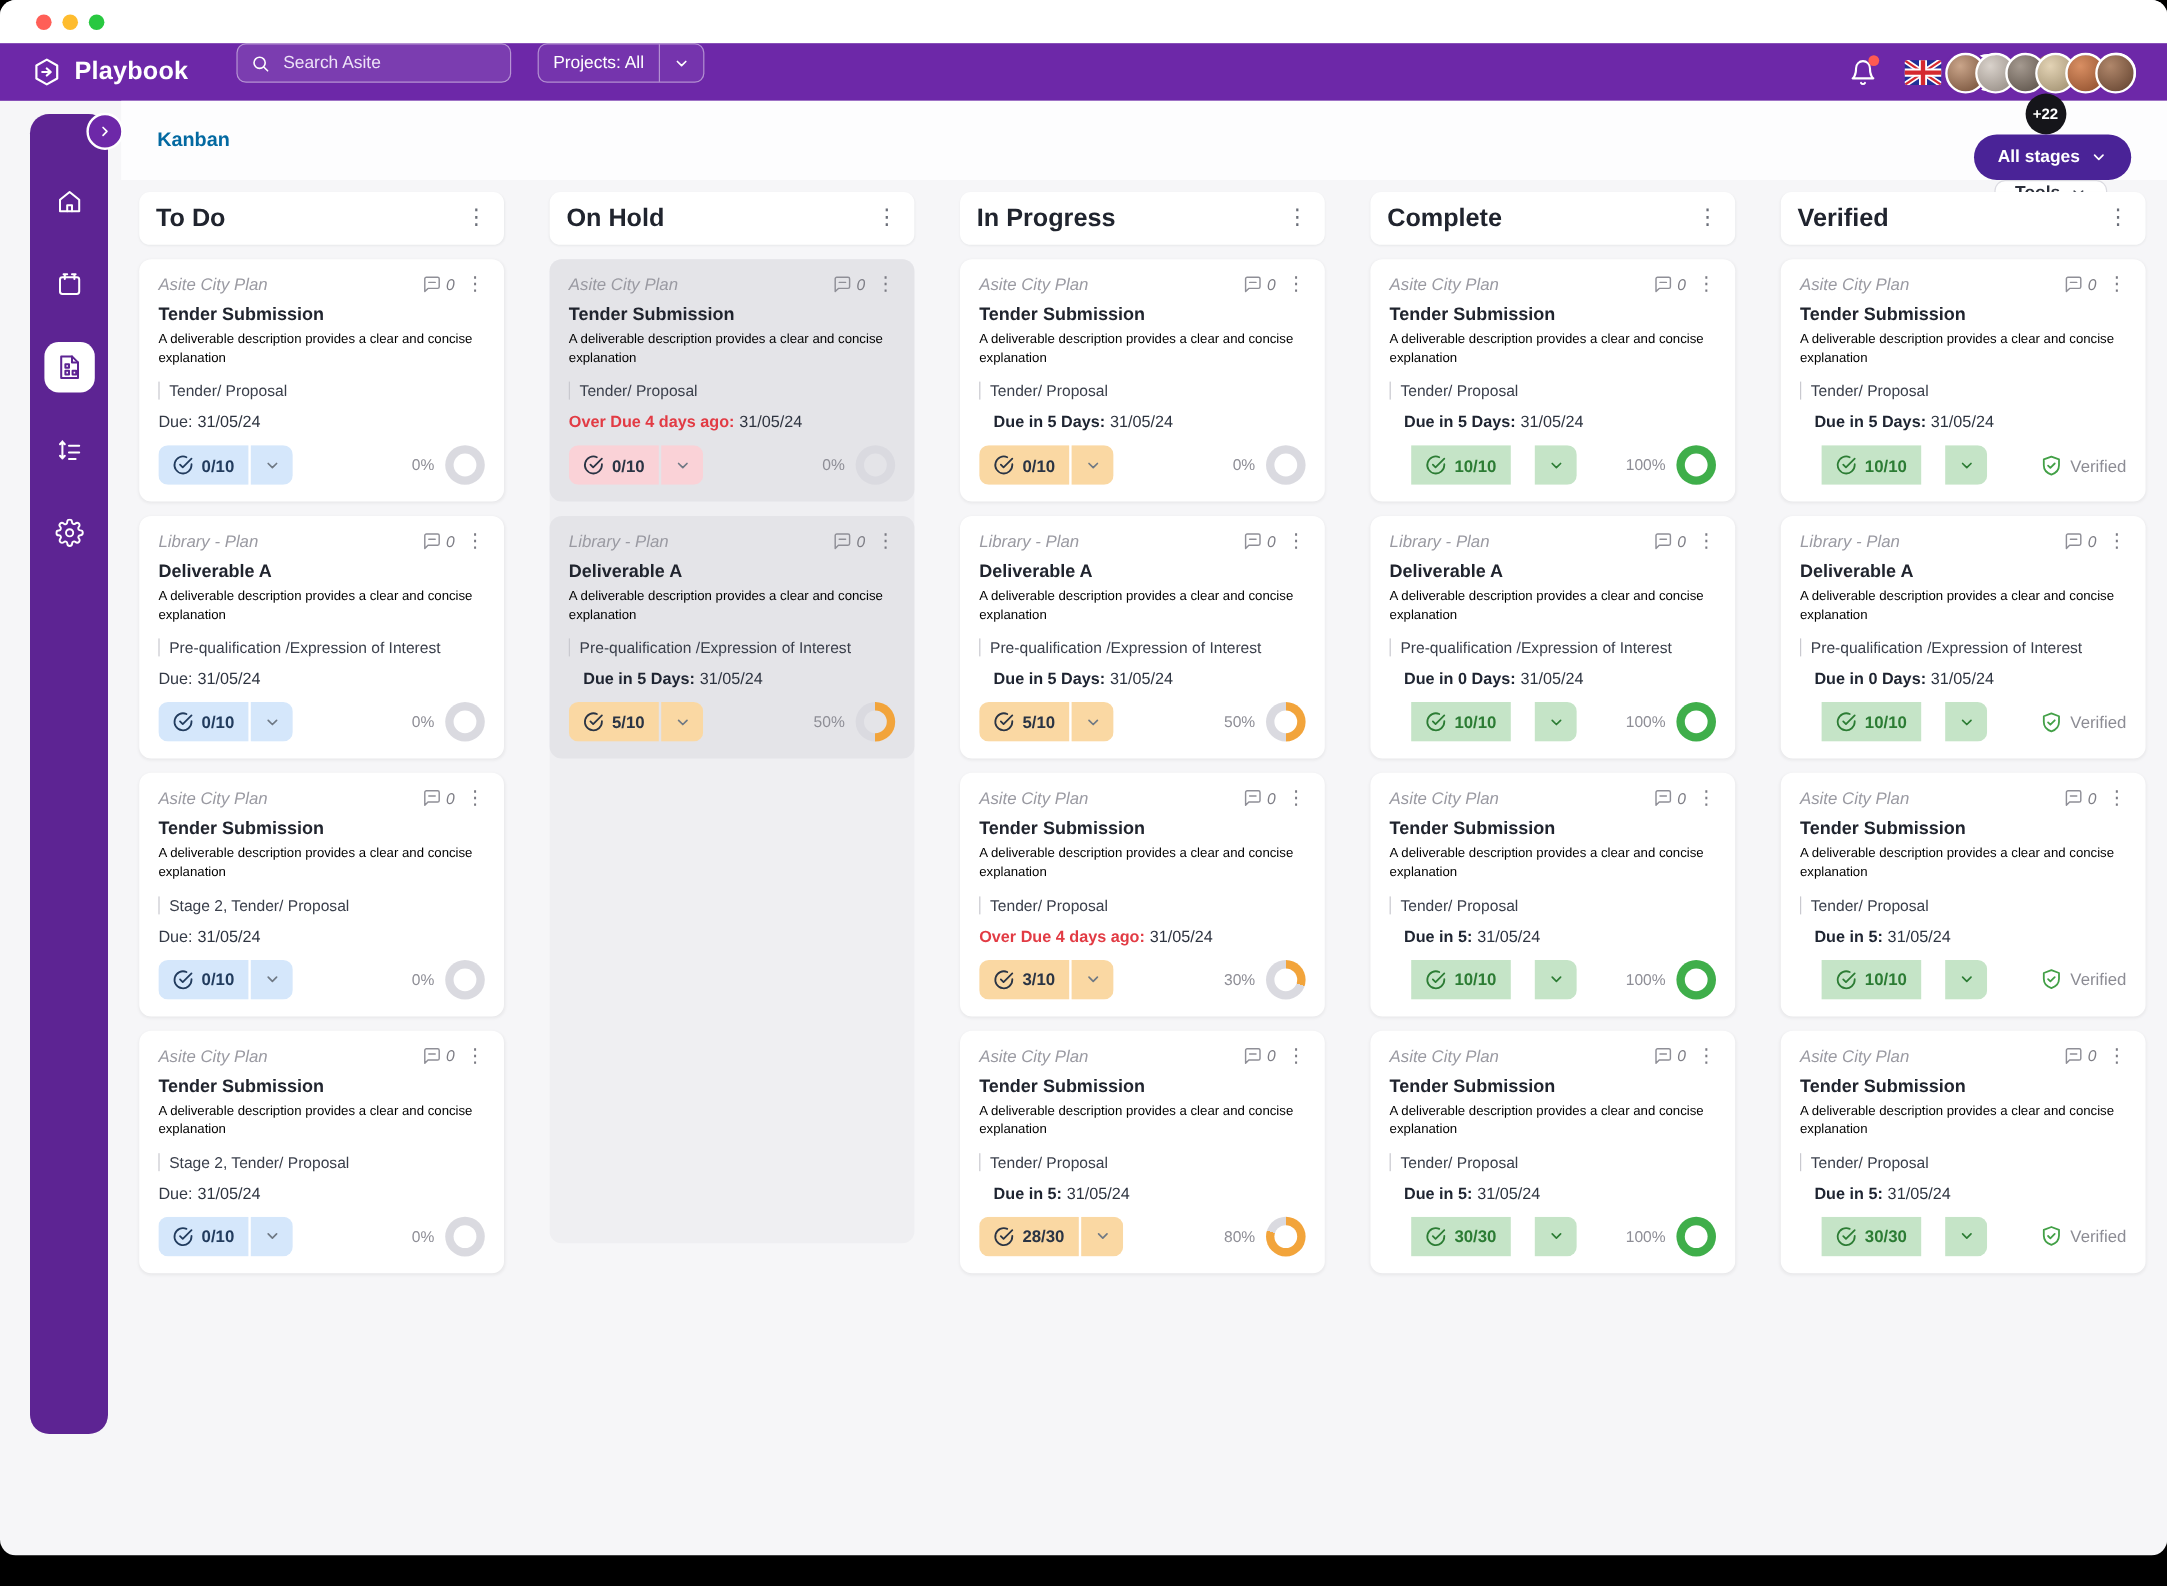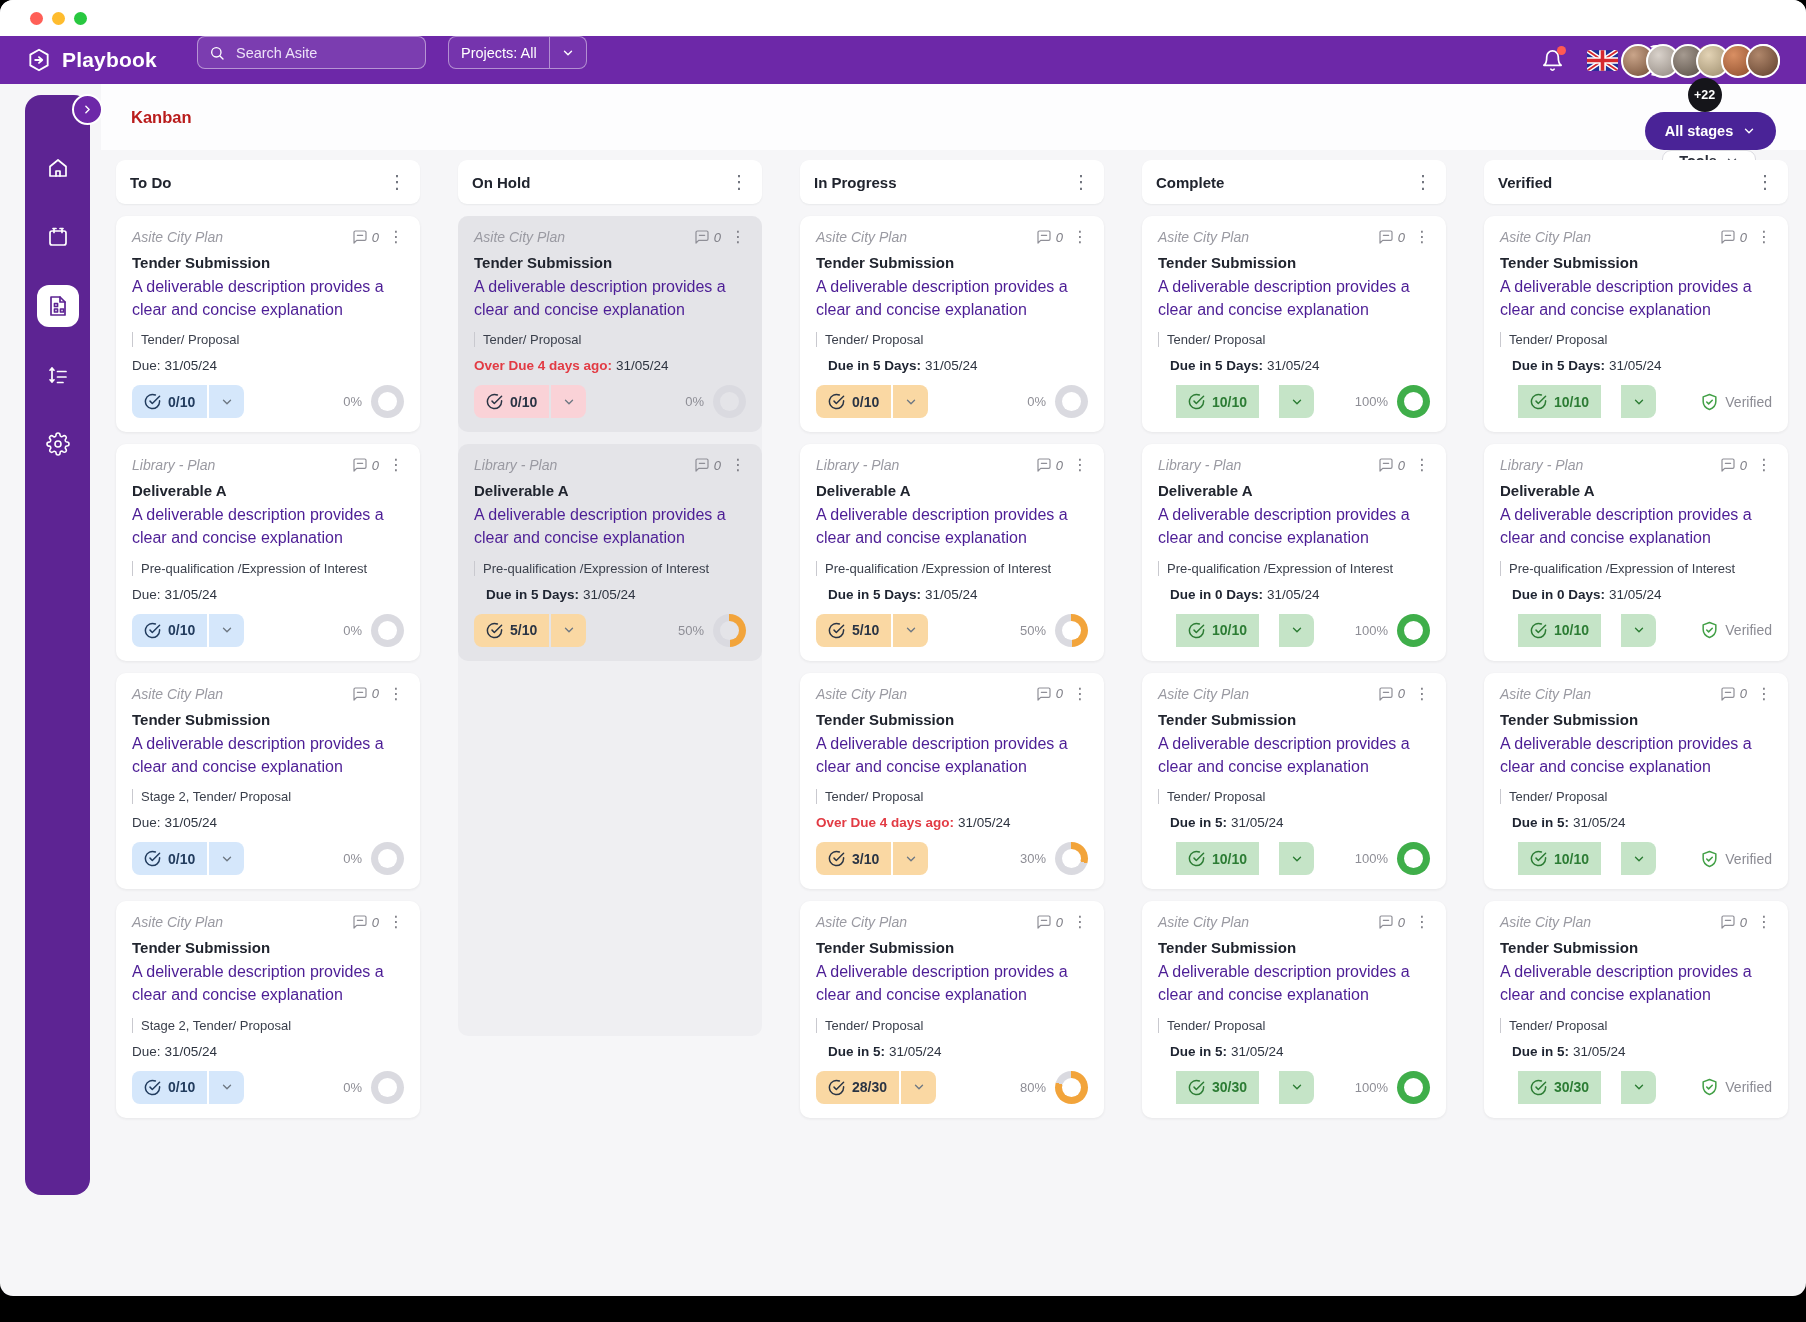--- a/index.html
+++ b/index.html
@@ -42,21 +42,21 @@
   .content{position:relative;height:1212px;}
   .sidebar{position:absolute;left:25px;top:11px;width:65px;height:1100px;background:#5D2493;border-radius:16px;}
   .sidebar-toggle{position:absolute;right:-13px;top:-1px;width:27px;height:27px;border-radius:50%;background:#6D28A8;
     border:2px solid #fff;display:flex;align-items:center;justify-content:center;}
   .side-icons{display:flex;flex-direction:column;align-items:center;gap:27px;padding-top:52px;}
   .side-item{width:42px;height:42px;display:flex;align-items:center;justify-content:center;border-radius:12px;}
   .side-item.active{background:#fff;}
 
   .main{margin-left:101px;height:100%;}
   .page-head{height:66px;background:#FDFDFE;display:flex;align-items:center;padding:0 26px 0 30px;}
-  .page-title{font-size:16.5px;font-weight:700;color:#b91c1c;}
+  .page-title{font-size:16.5px;font-weight:700;color:#0369a1;}
   .head-right{margin-left:auto;display:flex;align-items:center;flex-direction:column;}
   .avatars{display:flex;align-items:center;}
   .pav{width:30px;height:30px;border-radius:50%;border:2px solid #fff;margin-left:-9px;}
   .pav:first-child{margin-left:0;box-shadow:0 0 0 2px #6D28A8;}
   .pav:nth-child(1){background:radial-gradient(circle at 35% 30%,#caa58a,#6e4a33);}
   .pav:nth-child(2){background:radial-gradient(circle at 35% 30%,#d9d2cb,#8f867e);}
   .pav:nth-child(3){background:radial-gradient(circle at 35% 30%,#a59a90,#554b42);}
   .pav:nth-child(4){background:radial-gradient(circle at 35% 30%,#e3d3b5,#9a8a6a);}
   .pav:nth-child(5){background:radial-gradient(circle at 35% 30%,#d98f63,#8a4b2a);}
   .pav:nth-child(6){background:radial-gradient(circle at 35% 30%,#b0876b,#5f3f2c);}
@@ -67,33 +67,33 @@
   .tools-btn{margin-left:17px;height:23px;border-radius:9px;background:#fff;border:1px solid #DBDBE1;color:#2B2F3A;
     font-size:14.5px;font-weight:600;display:flex;align-items:center;gap:8px;padding:0 16px;}
   .kebab{color:#6A6E78;font-size:18px;line-height:1;font-family:"DejaVu Sans",sans-serif;}
   .head-kebab{margin-left:18px;}
 
   
   .board{display:flex;gap:38px;padding:10px 0 0 15px;align-items:flex-start;}
   .column{width:304px;flex:none;}
   .col-head{height:44px;background:#fff;border-radius:9px;display:flex;align-items:center;justify-content:space-between;
     padding:0 14px;box-shadow:0 1px 2px rgba(23,26,31,.06);}
-  .col-title{font-size:15px;font-weight:700;color:#20242E;text-align:right;}
+  .col-title{font-size:21px;font-weight:700;color:#20242E;text-align:right;}
   .card-list{margin-top:12px;display:flex;flex-direction:column;gap:12px;border-radius:10px;}
   .col--muted .card-list{background:#EFEFF2;min-height:820px;}
 
   .card{background:#fff;--card-bg:#fff;border-radius:10px;padding:13px 16px 14px;box-shadow:0 1px 3px rgba(23,26,31,.07);}
   .col--muted .card{background:#E4E4E8;--card-bg:#E4E4E8;box-shadow:none;}
   .card-head{display:flex;justify-content:space-between;align-items:center;font-style:italic;}
   .project{font-size:14px;color:#9A9AA2;}
   .card-head-right{display:flex;align-items:center;gap:9px;color:#8A8A92;}
   .comment{display:flex;align-items:center;gap:4px;font-size:13px;color:#7E7E86;}
   .card-kebab{font-size:16px;color:#7A7A82;}
   .card-title{margin-top:9px;font-size:15px;font-weight:700;color:#20242E;}
-  .card-desc{margin-top:5px;font-size:16px;color:#4c1d95;line-height:1.42;}
+  .card-desc{margin-top:5px;font-size:11px;color:#000000;line-height:1.42;}
   .card-tag{margin-top:11px;font-size:13px;color:#3A3F4B;border-left:1px solid #C9C9CF;padding-left:8px;white-space:nowrap;}
   .due-row{margin-top:11px;font-size:13.5px;color:#2E3440;}
   .due-label{margin-right:4px;}
   .due--plain .due-label{font-weight:400;color:#343A46;}
   .due--bold .due-label{font-weight:700;color:#1E2431;padding-left:12px;}
   .due--overdue .due-label{font-weight:700;color:#E23B44;}
   .card-foot{margin-top:12px;display:flex;justify-content:space-between;align-items:center;}
   .chip{display:flex;gap:2px;border-radius:8px;overflow:hidden;font-size:14px;font-weight:700;cursor:pointer;}
   .chip-main{display:flex;align-items:center;gap:7px;padding:8px 12px;}
   .chip-caret{display:flex;align-items:center;justify-content:center;width:35px;}

